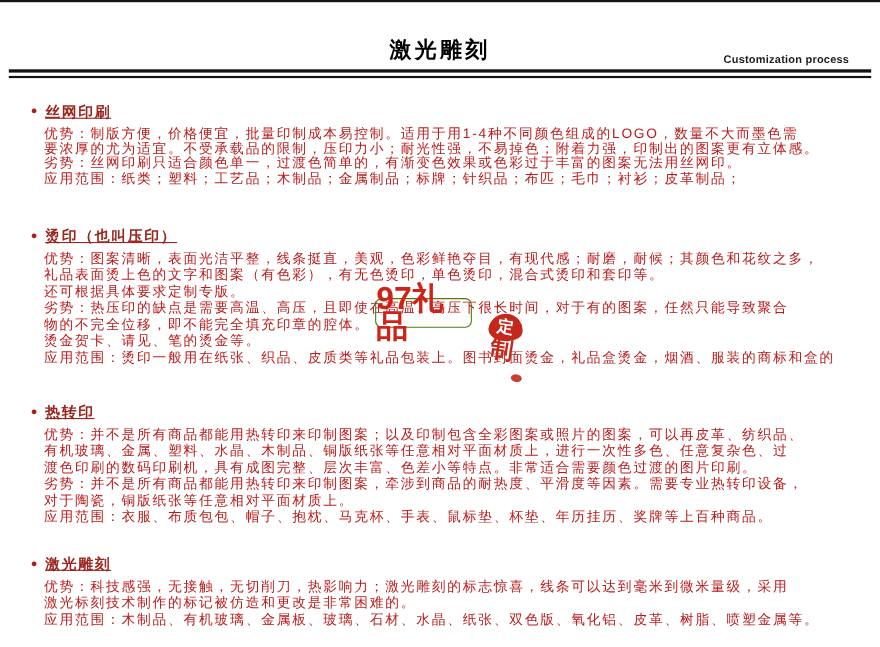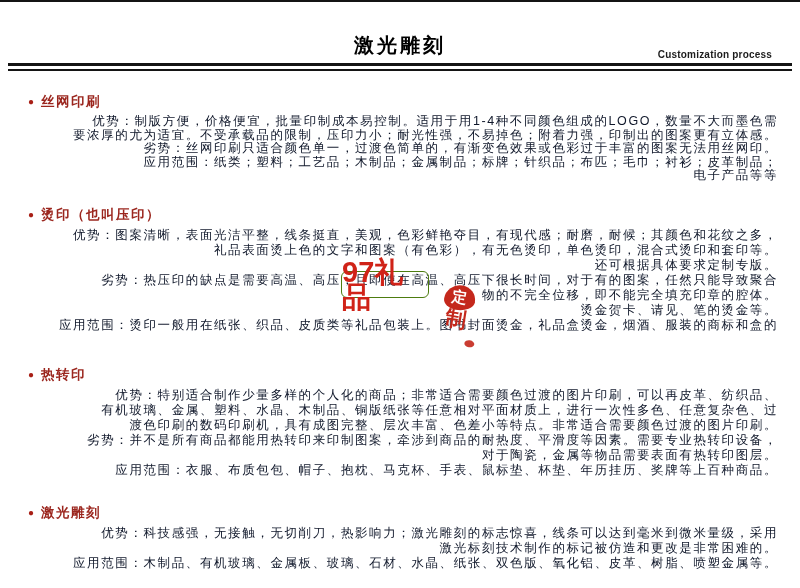--- a/index.html
+++ b/index.html
@@ -19,26 +19,26 @@
   }
   .double-rule{
     position:absolute;top:61px;left:8px;right:8px;height:3px;
     border-top:3px solid #141414;border-bottom:2px solid #141414;
   }
   
   .section{position:absolute;left:28px;right:22px;}
   .sec-head{display:flex;align-items:center;gap:7px;height:16px;}
   .bullet{color:#a81f16;font-size:10px;line-height:10px;}
   .sec-title{
-    margin:0;font-size:13.5px;font-weight:bold;color:#9b261e;letter-spacing:1.5px;
+    margin:0;font-size:13.5px;font-weight:bold;color:#9b261e;letter-spacing:1.5px;text-decoration:underline;
   }
   .sec-body{margin-top:5px;padding-left:12px;}
   .sec-body p{
-    margin:0;font-size:12.5px;line-height:15px;color:#0f172a;
-    letter-spacing:1.6px;white-space:nowrap;overflow:hidden;text-align:right;
+    margin:0;font-size:12.5px;line-height:15px;color:#b91c1c;
+    letter-spacing:1.6px;white-space:nowrap;overflow:hidden;
   }
   .sec-silk{top:92px;}
   .sec-stamp{top:205px;}
   .sec-transfer{top:365px;}
   .sec-laser{top:503px;}
   .sec-silk .sec-body p:nth-child(n){line-height:13.6px;}
   
   .watermark{position:absolute;left:0;top:0;width:100%;height:100%;pointer-events:none;}
   .wm-box{
     position:absolute;left:341px;top:269px;width:86px;height:25px;
@@ -77,21 +77,20 @@
   <section class="section sec-silk">
     <div class="sec-head">
       <span class="bullet">●</span>
       <h2 class="sec-title">丝网印刷</h2>
     </div>
     <div class="sec-body">
       <p>优势：制版方便，价格便宜，批量印制成本易控制。适用于用1-4种不同颜色组成的LOGO，数量不大而墨色需</p>
       <p>要浓厚的尤为适宜。不受承载品的限制，压印力小；耐光性强，不易掉色；附着力强，印制出的图案更有立体感。</p>
       <p>劣势：丝网印刷只适合颜色单一，过渡色简单的，有渐变色效果或色彩过于丰富的图案无法用丝网印。</p>
       <p>应用范围：纸类；塑料；工艺品；木制品；金属制品；标牌；针织品；布匹；毛巾；衬衫；皮革制品；</p>
-      <p>电子产品等等</p>
     </div>
   </section>
 
   <section class="section sec-stamp">
     <div class="sec-head">
       <span class="bullet">●</span>
       <h2 class="sec-title">烫印（也叫压印）</h2>
     </div>
     <div class="sec-body">
       <p>优势：图案清晰，表面光洁平整，线条挺直，美观，色彩鲜艳夺目，有现代感；耐磨，耐候；其颜色和花纹之多，</p>
@@ -103,25 +102,25 @@
       <p>应用范围：烫印一般用在纸张、织品、皮质类等礼品包装上。图书封面烫金，礼品盒烫金，烟酒、服装的商标和盒的</p>
     </div>
   </section>
 
   <section class="section sec-transfer">
     <div class="sec-head">
       <span class="bullet">●</span>
       <h2 class="sec-title">热转印</h2>
     </div>
     <div class="sec-body">
-      <p>优势：特别适合制作少量多样的个人化的商品；非常适合需要颜色过渡的图片印刷，可以再皮革、纺织品、</p>
+      <p>优势：并不是所有商品都能用热转印来印制图案；以及印制包含全彩图案或照片的图案，可以再皮革、纺织品、</p>
       <p>有机玻璃、金属、塑料、水晶、木制品、铜版纸张等任意相对平面材质上，进行一次性多色、任意复杂色、过</p>
       <p>渡色印刷的数码印刷机，具有成图完整、层次丰富、色差小等特点。非常适合需要颜色过渡的图片印刷。</p>
       <p>劣势：并不是所有商品都能用热转印来印制图案，牵涉到商品的耐热度、平滑度等因素。需要专业热转印设备，</p>
-      <p>对于陶瓷，金属等物品需要表面有热转印图层。</p>
+      <p>对于陶瓷，铜版纸张等任意相对平面材质上。</p>
       <p>应用范围：衣服、布质包包、帽子、抱枕、马克杯、手表、鼠标垫、杯垫、年历挂历、奖牌等上百种商品。</p>
     </div>
   </section>
 
   <section class="section sec-laser">
     <div class="sec-head">
       <span class="bullet">●</span>
       <h2 class="sec-title">激光雕刻</h2>
     </div>
     <div class="sec-body">

